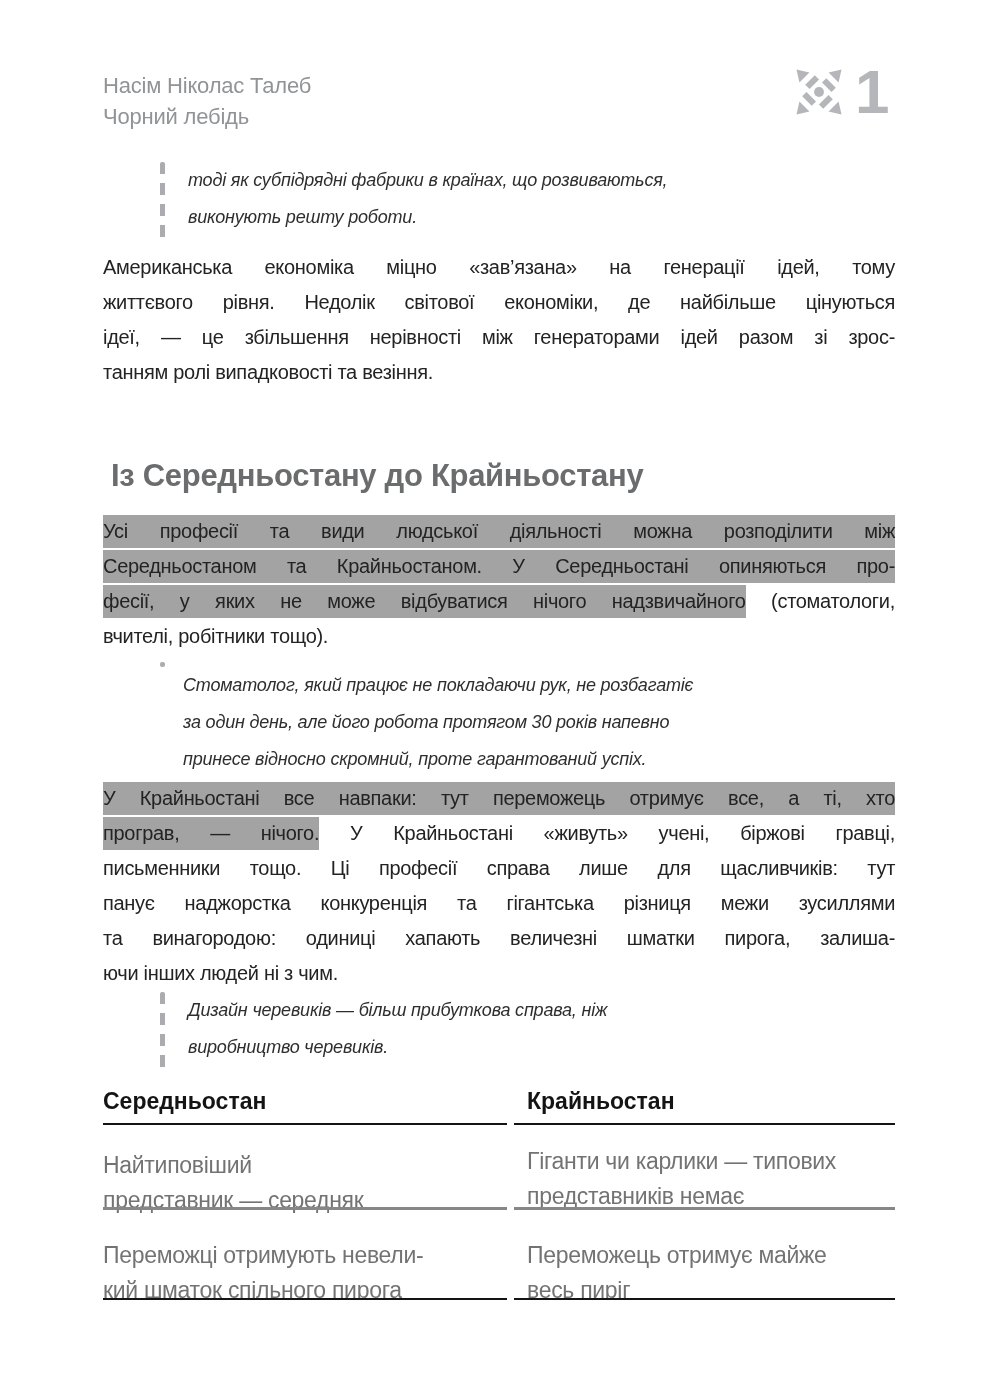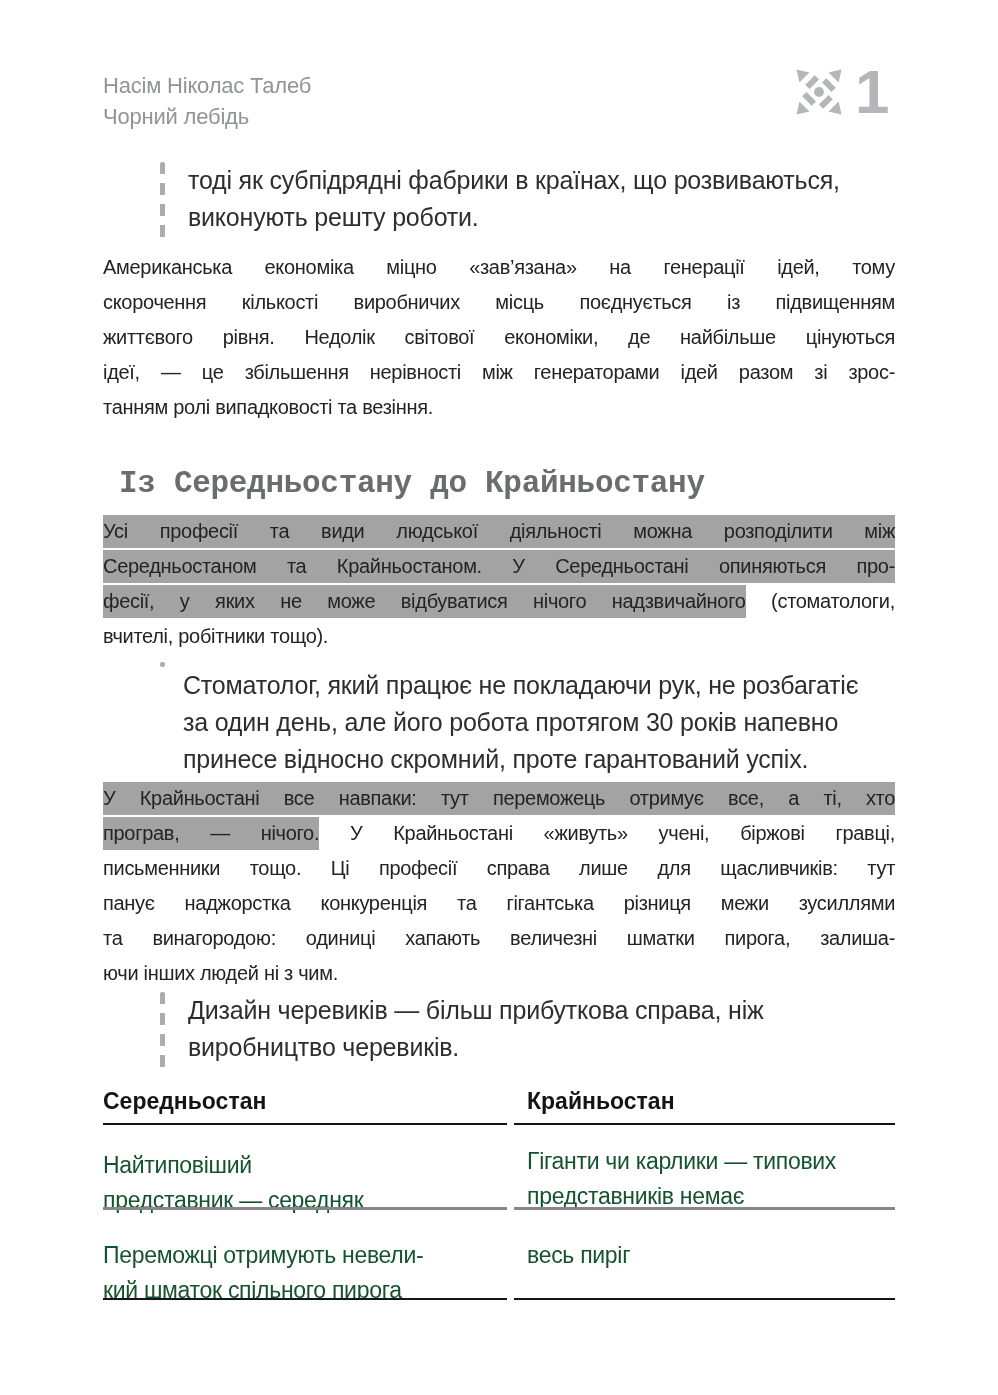--- a/index.html
+++ b/index.html
@@ -20,28 +20,28 @@
   
   .para{position:absolute;left:103px;width:792px;font-size:20px;line-height:35px;
     color:#232323;letter-spacing:-0.3px;}
   .bline{white-space:nowrap;}
   .bline.just{white-space:normal;text-align:justify;text-align-last:justify;}
   .hl{background:#a3a3a3;padding:5px 0 6px;}
   
   .quote{position:absolute;left:160px;display:flex;}
   .qbar{width:5px;border-radius:2px;flex:0 0 5px;
     background:repeating-linear-gradient(180deg,#aaacaf 0 12px,transparent 12px 21px);}
-  .qtext{margin-left:23px;font-size:25px;line-height:37px;color:#2e2e2e;letter-spacing:-0.2px;}
+  .qtext{margin-left:23px;font-style:italic;font-size:18px;line-height:37px;color:#2e2e2e;letter-spacing:-0.2px;}
   
   .sechead{position:absolute;left:103px;top:450px;font-size:31px;line-height:36px;
     font-weight:700;color:#6b6c6e;letter-spacing:-0.3px;}
   
   .ctable{position:absolute;left:103px;top:1088px;width:792px;height:216px;font-size:23px;}
   .ctable .th{position:absolute;top:0;font-weight:700;color:#141414;font-size:23px;}
-  .ctable .cell{position:absolute;line-height:35px;color:#14532d;letter-spacing:-0.3px;}
+  .ctable .cell{position:absolute;line-height:35px;color:#737373;letter-spacing:-0.3px;}
   .c1{left:0;}
   .c2{left:424px;}
   .rule{position:absolute;}
   .rule .seg{position:absolute;top:0;height:100%;}
   .rule .segl{left:0;width:404px;}
   .rule .segr{left:411px;width:381px;}
   .rule.black{height:2px;}
   .rule.black .seg{background:#141414;}
   .rule.gray{height:3px;}
   .rule.gray .seg{background:#85878a;}
@@ -87,27 +87,26 @@
   <div class="quote" style="top:162px;">
     <div class="qbar" style="height:82px;"></div>
     <div class="qtext">
         <div class="qline">тоді як субпідрядні фабрики в країнах, що розвиваються,</div>
         <div class="qline">виконують решту роботи.</div>
       </div>
   </div>
 
   <div class="para" style="top:250px;">
       <div class="bline just"><span>Американська економіка міцно «зав’язана» на генерації ідей, тому</span></div>
-      <div class="bline just"><span>скорочення кількості виробничих місць поєднується із підвищенням</span></div>
       <div class="bline just"><span>життєвого рівня. Недолік світової економіки, де найбільше цінуються</span></div>
       <div class="bline just"><span>ідеї, — це збільшення нерівності між генераторами ідей разом зі зрос-</span></div>
       <div class="bline"><span>танням ролі випадковості та везіння.</span></div>
     </div>
 
-  <h2 class="sechead" style="margin:16px;font-family:Liberation Mono, monospace;">Із Середньостану до Крайньостану</h2>
+  <h2 class="sechead" style="margin:8px;">Із Середньостану до Крайньостану</h2>
 
   <div class="para" style="top:514px;">
       <div class="bline just"><span class="hl">Усі професії та види людської діяльності можна розподілити між</span></div>
       <div class="bline just"><span class="hl">Середньостаном та Крайньостаном. У Середньостані опиняються про-</span></div>
       <div class="bline just"><span class="hl">фесії, у яких не може відбуватися нічого надзвичайного</span><span> (стоматологи,</span></div>
       <div class="bline"><span>вчителі, робітники тощо).</span></div>
     </div>
 
   <div class="quote" style="top:662px;flex-direction:column;">
     <div class="qbar" style="height:118px;"></div>
@@ -156,20 +155,21 @@
     <div class="rule gray" style="top:119px;">
       <span class="seg segl"></span>
         <span class="seg segr"></span>
     </div>
 
     <div class="cell c1" style="top:150px;">
       <div>Переможці отримують невели-</div>
       <div>кий шматок спільного пирога</div>
     </div>
     <div class="cell c2" style="top:150px;">
+      <div>Переможець отримує майже</div>
       <div>весь пиріг</div>
     </div>
 
     <div class="rule black" style="top:210px;">
       <span class="seg segl"></span>
         <span class="seg segr"></span>
     </div>
   </div>
 
   <div class="pagenum">21</div>

